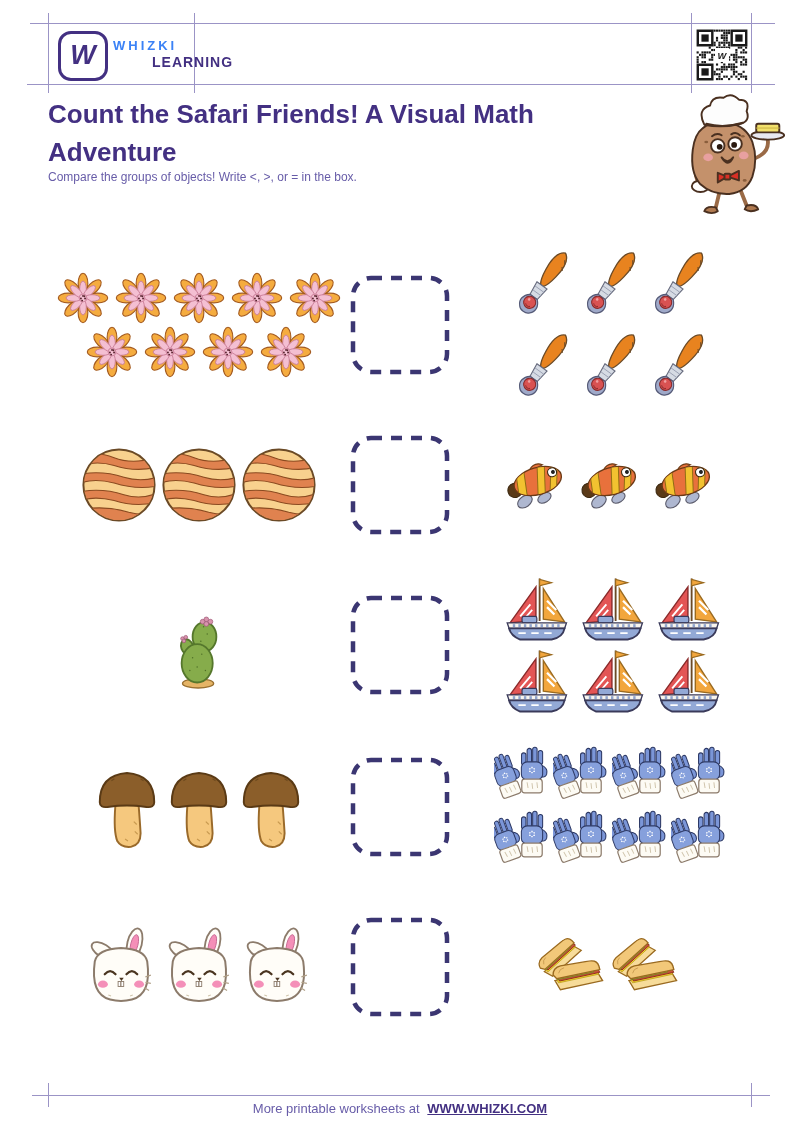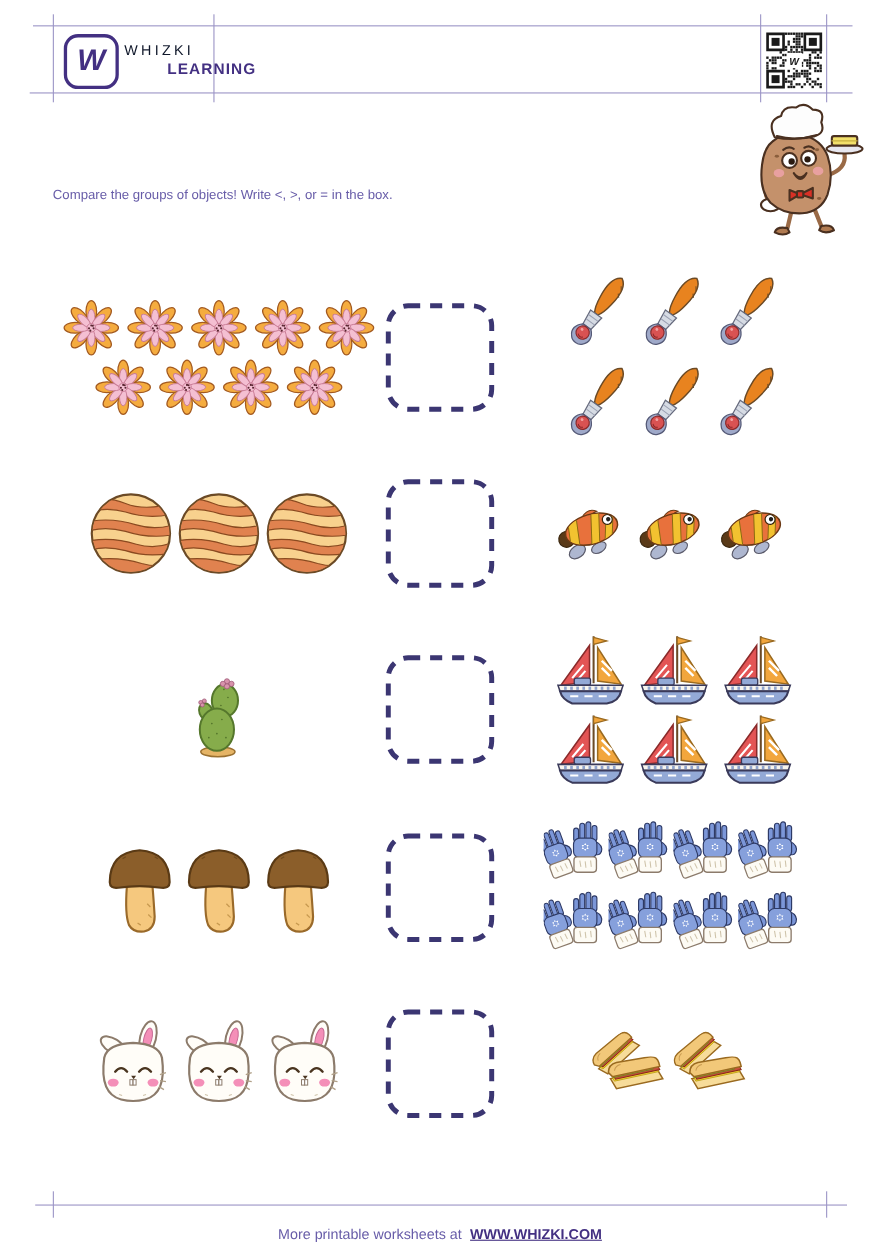--- a/index.html
+++ b/index.html
@@ -7,41 +7,41 @@
         font-family:"Liberation Sans",sans-serif;color:#433082;}
   
   .mark{position:absolute;background:#9b94c6;}
   .mark.h{height:1px;}
   .mark.v{width:1px;}
   
   .logo-box{position:absolute;left:58px;top:31px;width:44px;height:44px;border:3px solid #433082;
             border-radius:13px;display:flex;align-items:center;justify-content:center;}
   .logo-box span{font-size:27px;font-weight:800;font-style:italic;color:#433082;transform:translateY(-1px);}
   .brand{position:absolute;left:113px;top:38px;line-height:1.25;}
-  .brand-top{font-size:13px;letter-spacing:3px;color:#0f172a;font-weight:400;}
+  .brand-top{font-size:13px;letter-spacing:3px;color:#3b82f6;font-weight:700;}
   .brand-bottom{font-size:14px;letter-spacing:1px;color:#433082;font-weight:800;padding-left:39px;}
   .kicker-wrap{position:absolute;left:207px;top:31px;line-height:1.3;}
   .kicker{font-size:19px;font-weight:500;letter-spacing:0.5px;color:#433082;}
   .doctype{font-size:19px;font-weight:800;letter-spacing:0.5px;color:#433082;}
   .qr{position:absolute;left:695px;top:28px;width:54px;height:54px;}
   
   .title{position:absolute;left:48px;top:96px;width:600px;font-size:26px;line-height:1.45;
          font-weight:800;color:#433082;}
   .subtitle{position:absolute;left:48px;top:170px;width:600px;font-size:12px;color:#675CA8;}
   .mascot{position:absolute;left:632px;top:92px;}
   
   .group{position:absolute;display:flex;flex-direction:column;justify-content:center;
          align-items:center;row-gap:2px;height:160px;}
   .group.left{left:55px;width:288px;}
   .group.right{left:486px;width:250px;}
   .icon-line{display:flex;justify-content:center;align-items:flex-end;column-gap:2px;}
   .answer-box{position:absolute;left:350px;width:100px;height:100px;}
   
   .footer-line{position:absolute;left:32px;top:1095px;width:738px;height:1px;background:#9b94c6;}
-  .footer{position:absolute;left:0;top:1101px;width:800px;text-align:center;font-size:13px;color:#675CA8;margin-top:13px;}
+  .footer{position:absolute;left:0;top:1101px;width:800px;text-align:center;font-size:13px;color:#675CA8;}
   .footer a{color:#433082;font-weight:700;text-decoration:underline;margin-left:4px;cursor:pointer;}
   svg{display:block;}
 </style>
 </head>
 <body>
 
 <svg width="0" height="0" style="position:absolute" aria-hidden="true">
   <defs>
     <clipPath id="clip-planet">
         <circle cx="40" cy="40" r="36"></circle>
@@ -393,20 +393,21 @@
       <rect x="6.9" y="6.9" width="7.8" height="7.8"></rect>
       <path d="M38.1,1.7 h18.2 v18.2 h-18.2 Z M40.7,4.3 v13 h13 v-13 Z" fill-rule="evenodd"></path>
       <rect x="43.3" y="6.9" width="7.8" height="7.8"></rect>
       <path d="M1.7,38.1 h18.2 v18.2 h-18.2 Z M4.3,40.7 v13 h13 v-13 Z" fill-rule="evenodd"></path>
       <rect x="6.9" y="43.3" width="7.8" height="7.8"></rect>
     </g>
     <rect x="21.5" y="21.5" width="15" height="15" fill="#ffffff"></rect>
     <text x="29" y="33" text-anchor="middle" font-size="10" font-weight="800" font-style="italic" font-family="Liberation Sans, sans-serif" fill="#1a1a1a">W</text>
   </svg>
 
+  <h1 class="title" style="margin:0;">Count the Safari Friends! A Visual Math Adventure</h1>
   <p class="subtitle" style="margin:0;">Compare the groups of objects! Write &lt;, &gt;, or = in the box.</p>
 
   <svg class="mascot" viewBox="0 0 160 130" width="160" height="125">
     <g stroke="#4a3020" stroke-width="2" stroke-linecap="round" stroke-linejoin="round">
       <path d="M88,103 L84,120" fill="none" stroke="#9a6a46" stroke-width="4"></path>
       <path d="M110,103 L116,118" fill="none" stroke="#9a6a46" stroke-width="4"></path>
       <path d="M84,120 q-10,-2 -12,4 q8,4 14,0 Z" fill="#b07a50"></path>
       <path d="M116,118 q10,-2 12,4 q-8,4 -14,0 Z" fill="#b07a50"></path>
       <path d="M72,62 Q58,80 66,94" fill="none" stroke="#9a6a46" stroke-width="4"></path>
       <ellipse cx="68" cy="98" rx="9" ry="6" fill="#ffffff"></ellipse>

